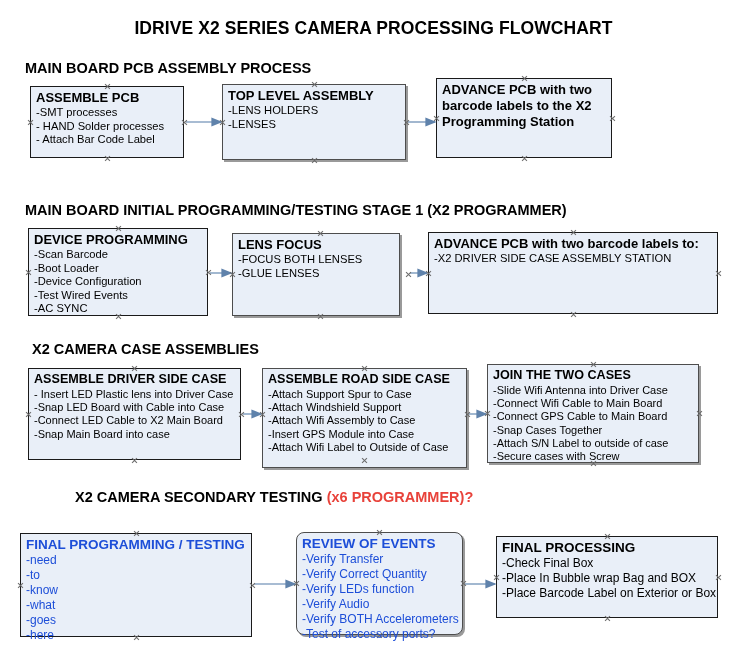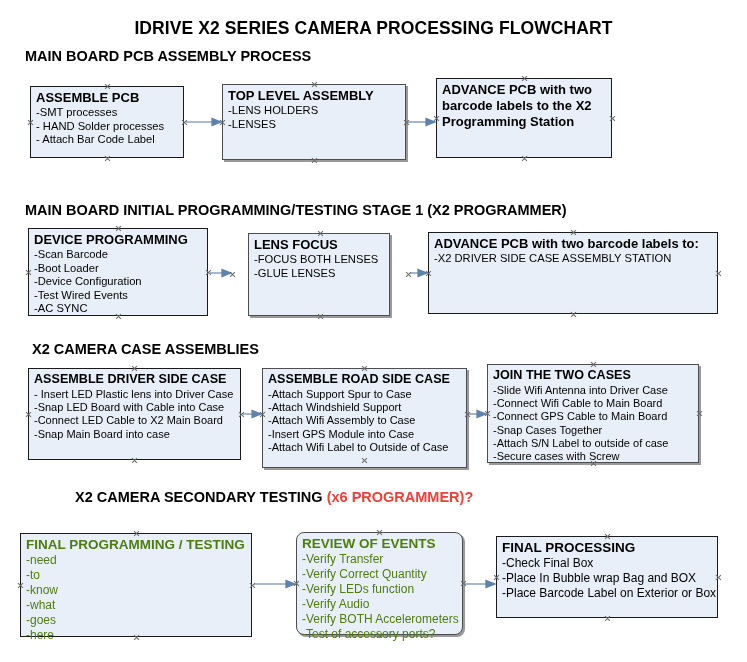--- a/index.html
+++ b/index.html
@@ -58,21 +58,21 @@
     line-height: 15px;
     white-space: nowrap;
     margin-bottom: 1px;
   }
   .node .line {
     font-size: 11.2px;
     line-height: 13.6px;
     white-space: nowrap;
   }
   .node.red .head, .node.red .line {
-    color: #4d7c0f;
+    color: #1d4ed8;
   }
   .node .line.overflow {
     position: relative;
     z-index: 3;
   }
   .node.tight .head { font-size: 12.6px; }
   .node.tight .line { font-size: 11px; line-height: 13.2px; }
   .node.big .head { font-size: 13.5px; }
   .node.big .line { font-size: 12px; line-height: 15px; }
   .node.hdr-two .head { white-space: normal; line-height: 16px; }
@@ -100,21 +100,21 @@
   .xmark::before { transform: rotate(45deg); }
   .xmark::after  { transform: rotate(-45deg); }
 </style>
 </head>
 <body>
 
 <div id="canvas">
 
   <div class="title">IDRIVE X2  SERIES CAMERA PROCESSING FLOWCHART</div>
 
-  <div class="section-head" style="left:25px; top:48px;">MAIN BOARD PCB ASSEMBLY PROCESS</div>
+  <div class="section-head" style="left:25px; top:60px;">MAIN BOARD PCB ASSEMBLY PROCESS</div>
 
   <div class="node" style="left:30px; top:86px; width:154px; height:72px;">
     <div class="head">ASSEMBLE PCB</div>
     <div class="line">-SMT processes</div>
     <div class="line">- HAND Solder processes</div>
     <div class="line">- Attach Bar Code Label</div>
   </div>
 
   <div class="node shadow" style="left:222px; top:84px; width:184px; height:76px;">
     <div class="head">TOP LEVEL ASSEMBLY</div>
@@ -130,21 +130,21 @@
 
   <div class="node" style="left:28px; top:228px; width:180px; height:88px;">
     <div class="head">DEVICE PROGRAMMING</div>
     <div class="line">-Scan Barcode</div>
     <div class="line">-Boot Loader</div>
     <div class="line">-Device Configuration</div>
     <div class="line">-Test Wired Events</div>
     <div class="line">-AC SYNC</div>
   </div>
 
-  <div class="node shadow" style="left:248px; top:233px; width:142px; height:83px;">
+  <div class="node shadow" style="left:232px; top:233px; width:168px; height:83px;">
     <div class="head">LENS FOCUS</div>
     <div class="line">-FOCUS BOTH LENSES</div>
     <div class="line">-GLUE LENSES</div>
   </div>
 
   <div class="node" style="left:428px; top:232px; width:290px; height:82px;">
     <div class="head">ADVANCE PCB with two barcode labels to:</div>
     <div class="line">-X2 DRIVER  SIDE  CASE  ASSEMBLY STATION</div>
   </div>
 

